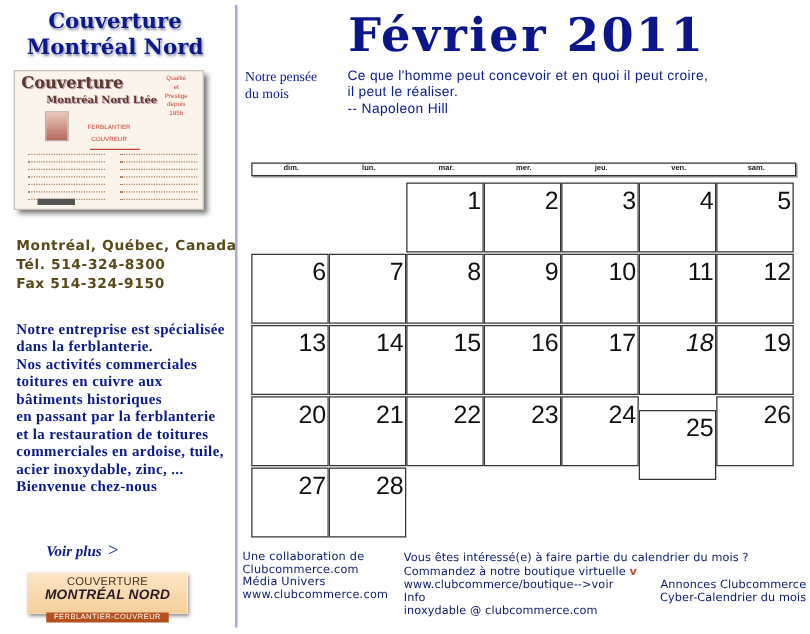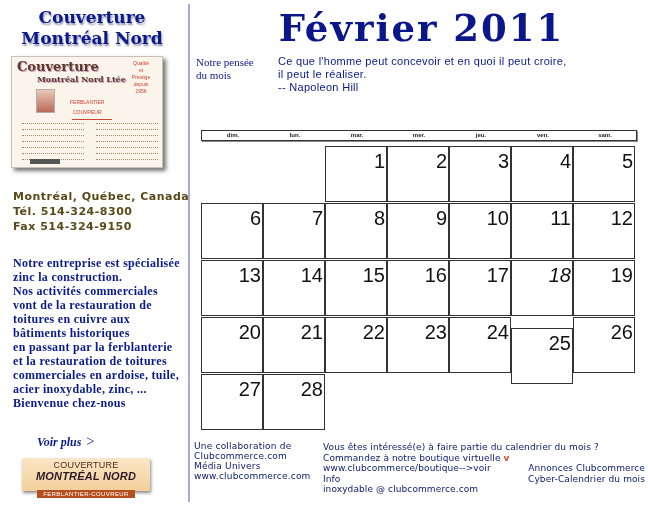--- a/index.html
+++ b/index.html
@@ -171,23 +171,22 @@
   </div>
 
   <div class="contact">
     <div>Montréal, Québec, Canada</div>
     <div>Tél. 514-324-8300</div>
     <div>Fax 514-324-9150</div>
   </div>
 
   <div class="about">
     <div>Notre entreprise est spécialisée</div>
-    <div>zinc la construction.</div>
+    <div>dans la ferblanterie.</div>
     <div>Nos activités commerciales</div>
-    <div>vont de la restauration de</div>
     <div>toitures en cuivre aux</div>
     <div>bâtiments historiques</div>
     <div>en passant par la ferblanterie</div>
     <div>et la restauration de toitures</div>
     <div>commerciales en ardoise, tuile,</div>
     <div>acier inoxydable, zinc, ...</div>
     <div>Bienvenue chez-nous</div>
   </div>
 
   <a class="see-more">

